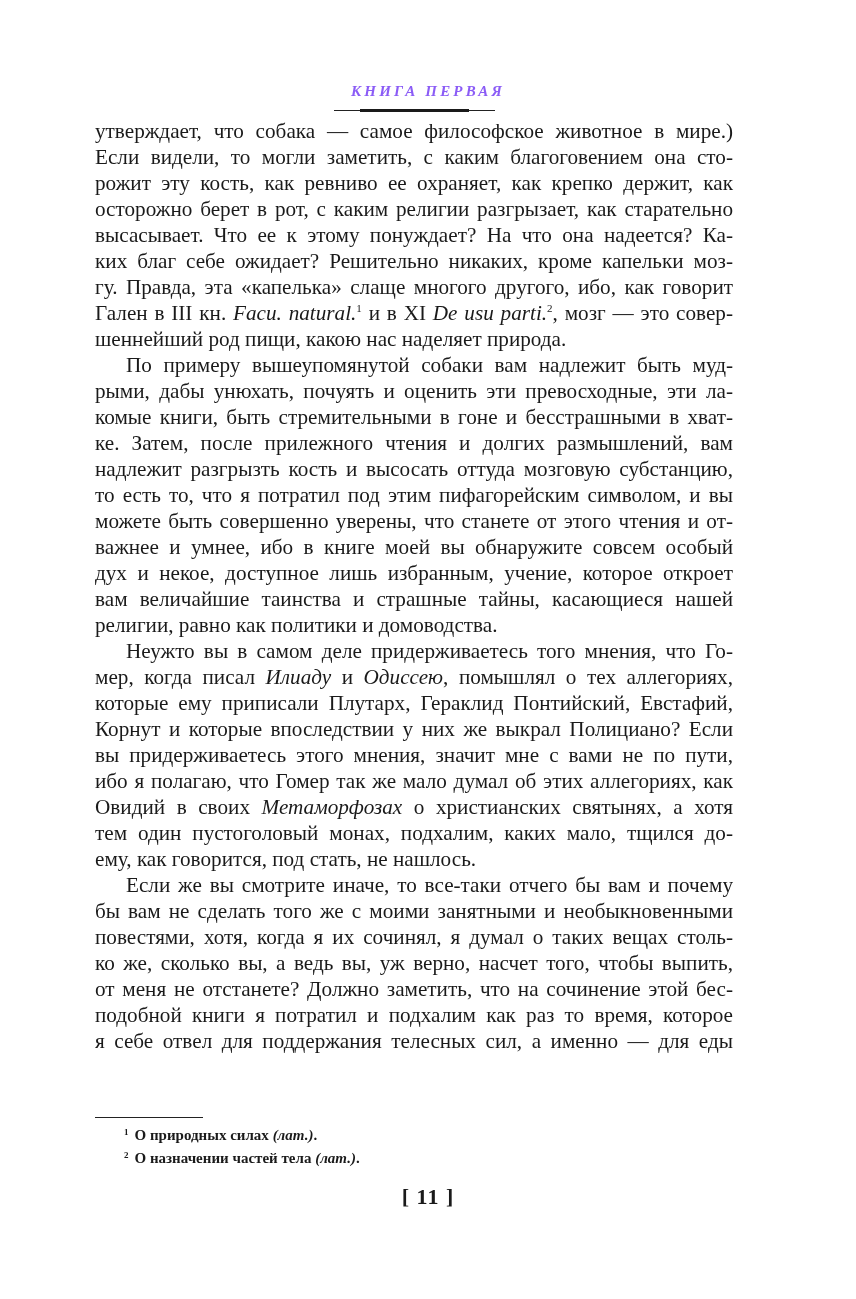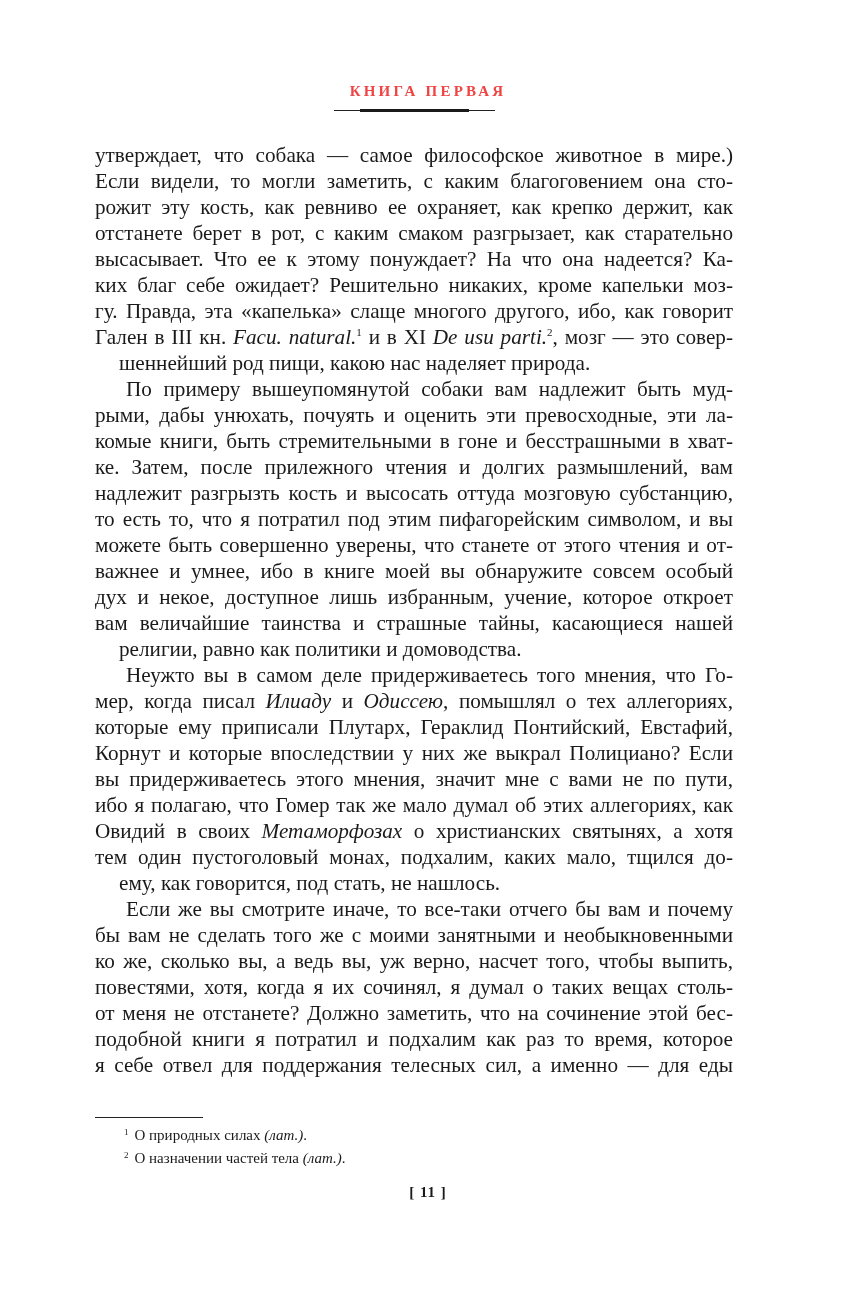--- a/index.html
+++ b/index.html
@@ -1,49 +1,49 @@
 <!DOCTYPE html>
 <html><head>
 <meta charset="utf-8">
 <style>
   html, body { margin: 0; padding: 0; background: #ffffff; }
   body { width: 856px; height: 1299px; position: relative; overflow: hidden;
          font-family: "Liberation Serif", "DejaVu Serif", serif; color: #1a1a1a; }
   .running-head { position: absolute; top: 83px; left: 0; width: 856px; text-align: center;
-         font-weight: bold; font-size: 15px; letter-spacing: 3.2px; color: #ef4444; }
+         font-weight: bold; font-size: 15px; letter-spacing: 3.2px; color: #8b5cf6; font-style: italic; }
   .head-rule { position: absolute; top: 110px; left: 334px; width: 161px; height: 1px; background: #222; }
   .head-rule-thick { position: absolute; top: 109px; left: 360px; width: 109px; height: 3px; background: #1a1a1a; }
-  .body-text { position: absolute; top: 142px; left: 95px; width: 638px;
+  .body-text { position: absolute; top: 118px; left: 95px; width: 638px;
          font-size: 21.2px; line-height: 26px; text-align: justify; }
   .body-text .line { display: block; white-space: nowrap; text-align: justify; text-align-last: justify;
          height: 26px; overflow: visible; }
-  .body-text .line.last { text-align-last: left; margin-left: 24px; }
+  .body-text .line.last { text-align-last: left; }
   .body-text .line.indent { padding-left: 31px; }
   em { font-style: italic; }
   sup { font-size: 11px; line-height: 0; vertical-align: 8px; }
   .fn-rule { position: absolute; top: 1117px; left: 95px; width: 108px; height: 1px; background: #222; }
   .footnotes { position: absolute; top: 1122px; left: 124px; font-size: 15px; line-height: 20px; }
-  .footnotes .fn { white-space: nowrap; }
+  .footnotes .fn { white-space: nowrap; font-weight: bold; }
   .footnotes .fn-mark { font-size: 9px; vertical-align: 5px; margin-right: 6px; }
   .page-number { position: absolute; top: 1184px; left: 0; width: 856px; text-align: center;
-         font-weight: bold; font-size: 15px; letter-spacing: 1px; }
+         font-weight: bold; font-size: 22px; letter-spacing: 1px; }
   .page-number .br { font-weight: bold; }
 </style>
 </head>
 <body>
 
 <div class="running-head">КНИГА ПЕРВАЯ</div>
 <div class="head-rule"></div>
 <div class="head-rule-thick"></div>
 
 <div class="body-text" id="body-text">
     <div class="line">утверждает, что собака — самое философское животное в мире.)</div>
     <div class="line">Если видели, то могли заметить, с каким благоговением она сто-</div>
     <div class="line">рожит эту кость, как ревниво ее охраняет, как крепко держит, как</div>
-    <div class="line">отстанете берет в рот, с каким смаком разгрызает, как старательно</div>
+    <div class="line">осторожно берет в рот, с каким религии разгрызает, как старательно</div>
     <div class="line">высасывает. Что ее к этому понуждает? На что она надеется? Ка-</div>
     <div class="line">ких благ себе ожидает? Решительно никаких, кроме капельки моз-</div>
     <div class="line">гу. Правда, эта «капелька» слаще многого другого, ибо, как говорит</div>
     <div class="line"><span>Гален в III кн. </span><em>Facu. natural.</em><sup>1</sup><span> и в XI </span><em>De usu parti.</em><sup>2</sup><span>, мозг — это совер-</span></div>
     <div class="line last">шеннейший род пищи, какою нас наделяет природа.</div>
     <div class="line indent">По примеру вышеупомянутой собаки вам надлежит быть муд-</div>
     <div class="line">рыми, дабы унюхать, почуять и оценить эти превосходные, эти ла-</div>
     <div class="line">комые книги, быть стремительными в гоне и бесстрашными в хват-</div>
     <div class="line">ке. Затем, после прилежного чтения и долгих размышлений, вам</div>
     <div class="line">надлежит разгрызть кость и высосать оттуда мозговую субстанцию,</div>
@@ -57,22 +57,22 @@
     <div class="line"><span>мер, когда писал </span><em>Илиаду</em><span> и </span><em>Одиссею</em><span>, помышлял о тех аллегориях,</span></div>
     <div class="line">которые ему приписали Плутарх, Гераклид Понтийский, Евстафий,</div>
     <div class="line">Корнут и которые впоследствии у них же выкрал Полициано? Если</div>
     <div class="line">вы придерживаетесь этого мнения, значит мне с вами не по пути,</div>
     <div class="line">ибо я полагаю, что Гомер так же мало думал об этих аллегориях, как</div>
     <div class="line"><span>Овидий в своих </span><em>Метаморфозах</em><span> о христианских святынях, а хотя</span></div>
     <div class="line">тем один пустоголовый монах, подхалим, каких мало, тщился до-</div>
     <div class="line last">ему, как говорится, под стать, не нашлось.</div>
     <div class="line indent">Если же вы смотрите иначе, то все-таки отчего бы вам и почему</div>
     <div class="line">бы вам не сделать того же с моими занятными и необыкновенными</div>
+    <div class="line">повестями, хотя, когда я их сочинял, я думал о таких вещах столь-</div>
     <div class="line">ко же, сколько вы, а ведь вы, уж верно, насчет того, чтобы выпить,</div>
-    <div class="line">повестями, хотя, когда я их сочинял, я думал о таких вещах столь-</div>
     <div class="line">от меня не отстанете? Должно заметить, что на сочинение этой бес-</div>
     <div class="line">подобной книги я потратил и подхалим как раз то время, которое</div>
     <div class="line">я себе отвел для поддержания телесных сил, а именно — для еды</div>
   </div>
 
 <div class="fn-rule"></div>
 <div class="footnotes">
   <div class="fn">
     <span class="fn-mark">1</span><span>О природных силах </span><em>(лат.)</em><span>.</span>
   </div>

